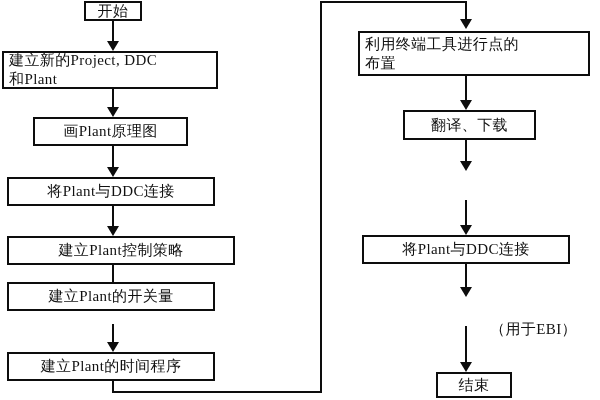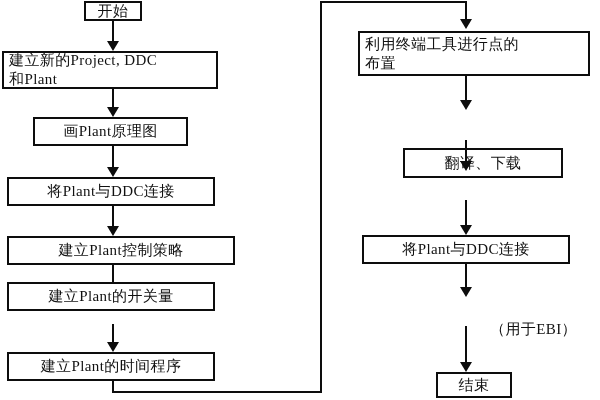--- a/index.html
+++ b/index.html
@@ -97,21 +97,21 @@
   <div class="hline" style="left:320px;top:1px;width:147px;"></div>
   <div class="vline" style="left:465px;top:1px;height:22px;"></div>
   <div class="arrow" style="left:460px;top:19px;"></div>
 
   <div class="node left" style="left:358px;top:31px;width:232px;height:45px;">利用终端工具进行点的
 布置</div>
 
   <div class="vline" style="left:465px;top:76px;height:28px;"></div>
   <div class="arrow" style="left:460px;top:100px;"></div>
 
-  <div class="node center" style="left:403px;top:110px;width:160px;height:30px;margin-top:38px;">翻译、下载</div>
+  <div class="node center" style="left:403px;top:110px;width:133px;height:30px;">翻译、下载</div>
 
   <div class="vline" style="left:465px;top:140px;height:25px;"></div>
   <div class="arrow" style="left:460px;top:161px;"></div>
 
 
   <div class="vline" style="left:465px;top:200px;height:29px;"></div>
   <div class="arrow" style="left:460px;top:225px;"></div>
 
   <div class="node center" style="left:362px;top:235px;width:208px;height:29px;">将Plant与DDC连接</div>
 

